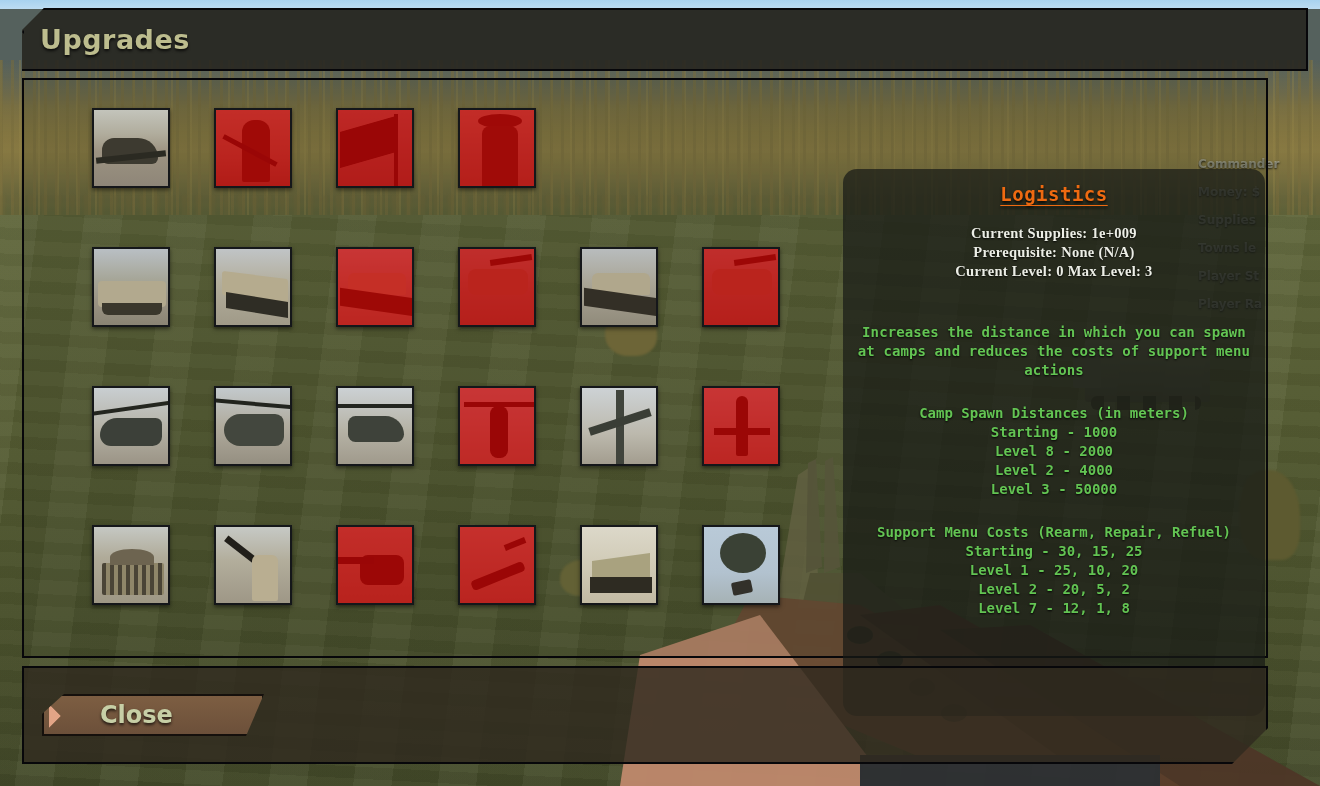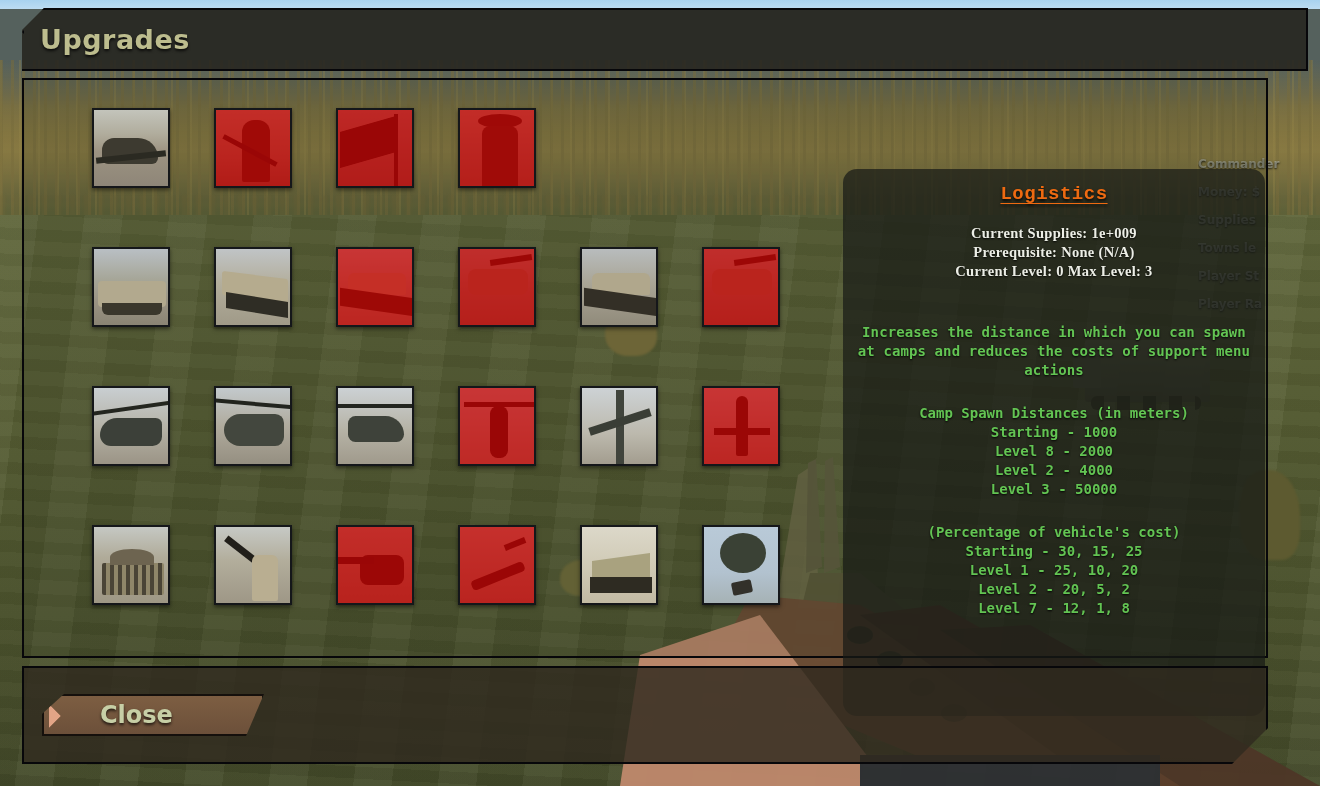--- a/index.html
+++ b/index.html
@@ -259,21 +259,20 @@
     border-radius:14px;
     padding-top:14px;
     text-align:center;
     font-family:"DejaVu Sans Mono", monospace;
   }
   #info-title{
     color:#ee6a11; font-size:19px; font-weight:bold;
     text-decoration:underline; text-underline-offset:4px;
     text-shadow:0 2px 3px rgba(0,0,0,.85);
     letter-spacing:.5px;
-    font-family:Liberation Mono, monospace;
   }
   .stats{ margin-top:19px; }
   .stat-line{
     color:#eceee6; font-size:14.5px; font-weight:bold; line-height:19px;
     text-shadow:0 1px 2px rgba(0,0,0,.9); letter-spacing:.3px;font-family:Liberation Serif, serif;
   }
   .desc{
     margin-top:42px;
     color:#63c453; font-size:14px; font-weight:bold; line-height:19px;
     text-shadow:0 1px 2px rgba(0,0,0,.9);
@@ -426,21 +425,21 @@
 
       <div class="section">
         <div class="section-head">Camp Spawn Distances (in meters)</div>
         <div class="section-row">Starting - 1000</div>
         <div class="section-row">Level 8 - 2000</div>
         <div class="section-row">Level 2 - 4000</div>
         <div class="section-row">Level 3 - 50000</div>
       </div>
 
       <div class="section">
-        <div class="section-head">(Percentage of vehicle's cost)</div>
+        <div class="section-head">Support Menu Costs (Rearm, Repair, Refuel)</div>
         <div class="section-row">Starting - 30, 15, 25</div>
         <div class="section-row">Level 1 - 25, 10, 20</div>
         <div class="section-row">Level 2 - 20, 5, 2</div>
         <div class="section-row">Level 7 - 12, 1, 8</div>
       </div>
     </div>
   </div>
 
   <div id="footer">
     <div id="close-btn">

